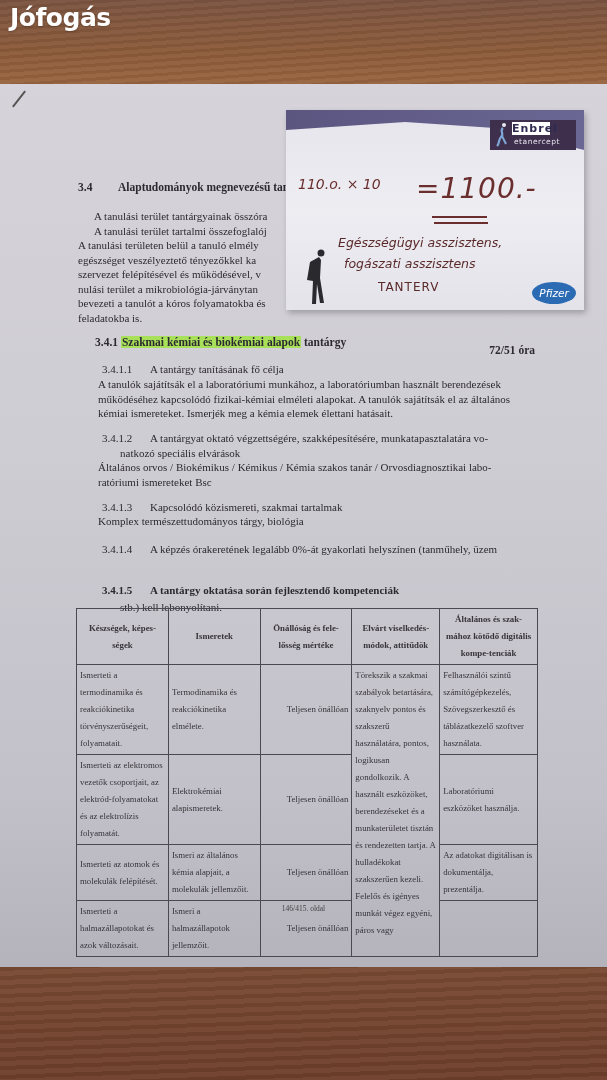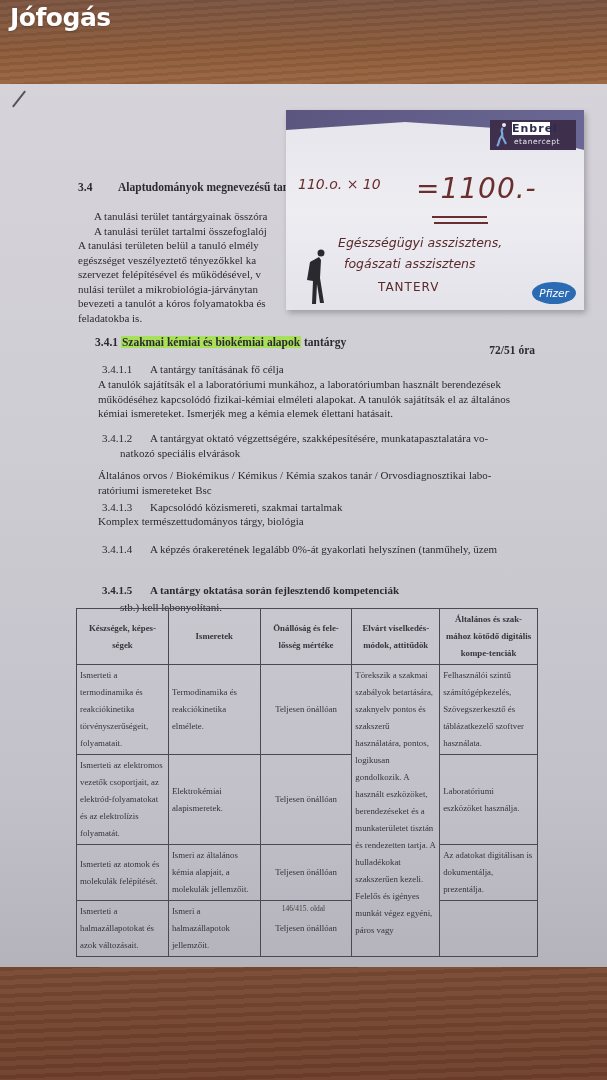--- a/index.html
+++ b/index.html
@@ -48,21 +48,21 @@
   .p-body { left: 98px; width: 436px; text-align: justify; }
   .bold { font-weight: bold; }
   table.comp {
     position: absolute; left: 76px; top: 608px; width: 462px;
     border-collapse: collapse; font-size: 8.8px; line-height: 17px; color: #37343a;
   }
   table.comp th, table.comp td {
     border: 1px solid #4a4850; padding: 2px 3px; vertical-align: middle;
   }
   table.comp th { font-weight: bold; text-align: center; height: 44px; }
-  table.comp td.c { text-align: center; }
+  table.comp td.c { text-align: right; }
   .pagenum { position: absolute; left: 0; width: 607px; top: 904px; text-align: center; font-size: 7.5px; color: #444; }
 
   
   .note {
     position: absolute; left: 286px; top: 110px; width: 298px; height: 200px;
     background: linear-gradient(180deg, #e6e5ec 0%, #eeedf2 50%, #e4e3ea 100%);
     box-shadow: 2px 3px 6px rgba(0,0,0,0.25);
     overflow: hidden;
   }
   .note-band {
@@ -135,21 +135,21 @@
 <div class="doc p-body" style="top:377px;">
   <div>A tanulók sajátítsák el a laboratóriumi munkához, a laboratóriumban használt berendezések</div>
   <div>működéséhez kapcsolódó fizikai-kémiai elméleti alapokat. A tanulók sajátítsák el az általános</div>
   <div>kémiai ismereteket. Ismerjék meg a kémia elemek élettani hatásait.</div>
 </div>
 
 <div class="doc sec" style="top:431px;">
   <div><span class="snum">3.4.1.2</span><span>A tantárgyat oktató végzettségére, szakképesítésére, munkatapasztalatára vo-</span></div>
   <div style="padding-left:18px;">natkozó speciális elvárások</div>
 </div>
-<div class="doc p-body" style="top:460px;margin-top:8px;">
+<div class="doc p-body" style="top:460px;">
   <div>Általános orvos / Biokémikus / Kémikus / Kémia szakos tanár / Orvosdiagnosztikai labo-</div>
   <div>ratóriumi ismereteket Bsc</div>
 </div>
 
 <div class="doc sec" style="top:500px;">
   <span class="snum">3.4.1.3</span><span>Kapcsolódó közismereti, szakmai tartalmak</span>
 </div>
 <div class="doc p-body" style="top:514px;">Komplex természettudományos tárgy, biológia</div>
 
 <div class="doc sec" style="top:542px;">

